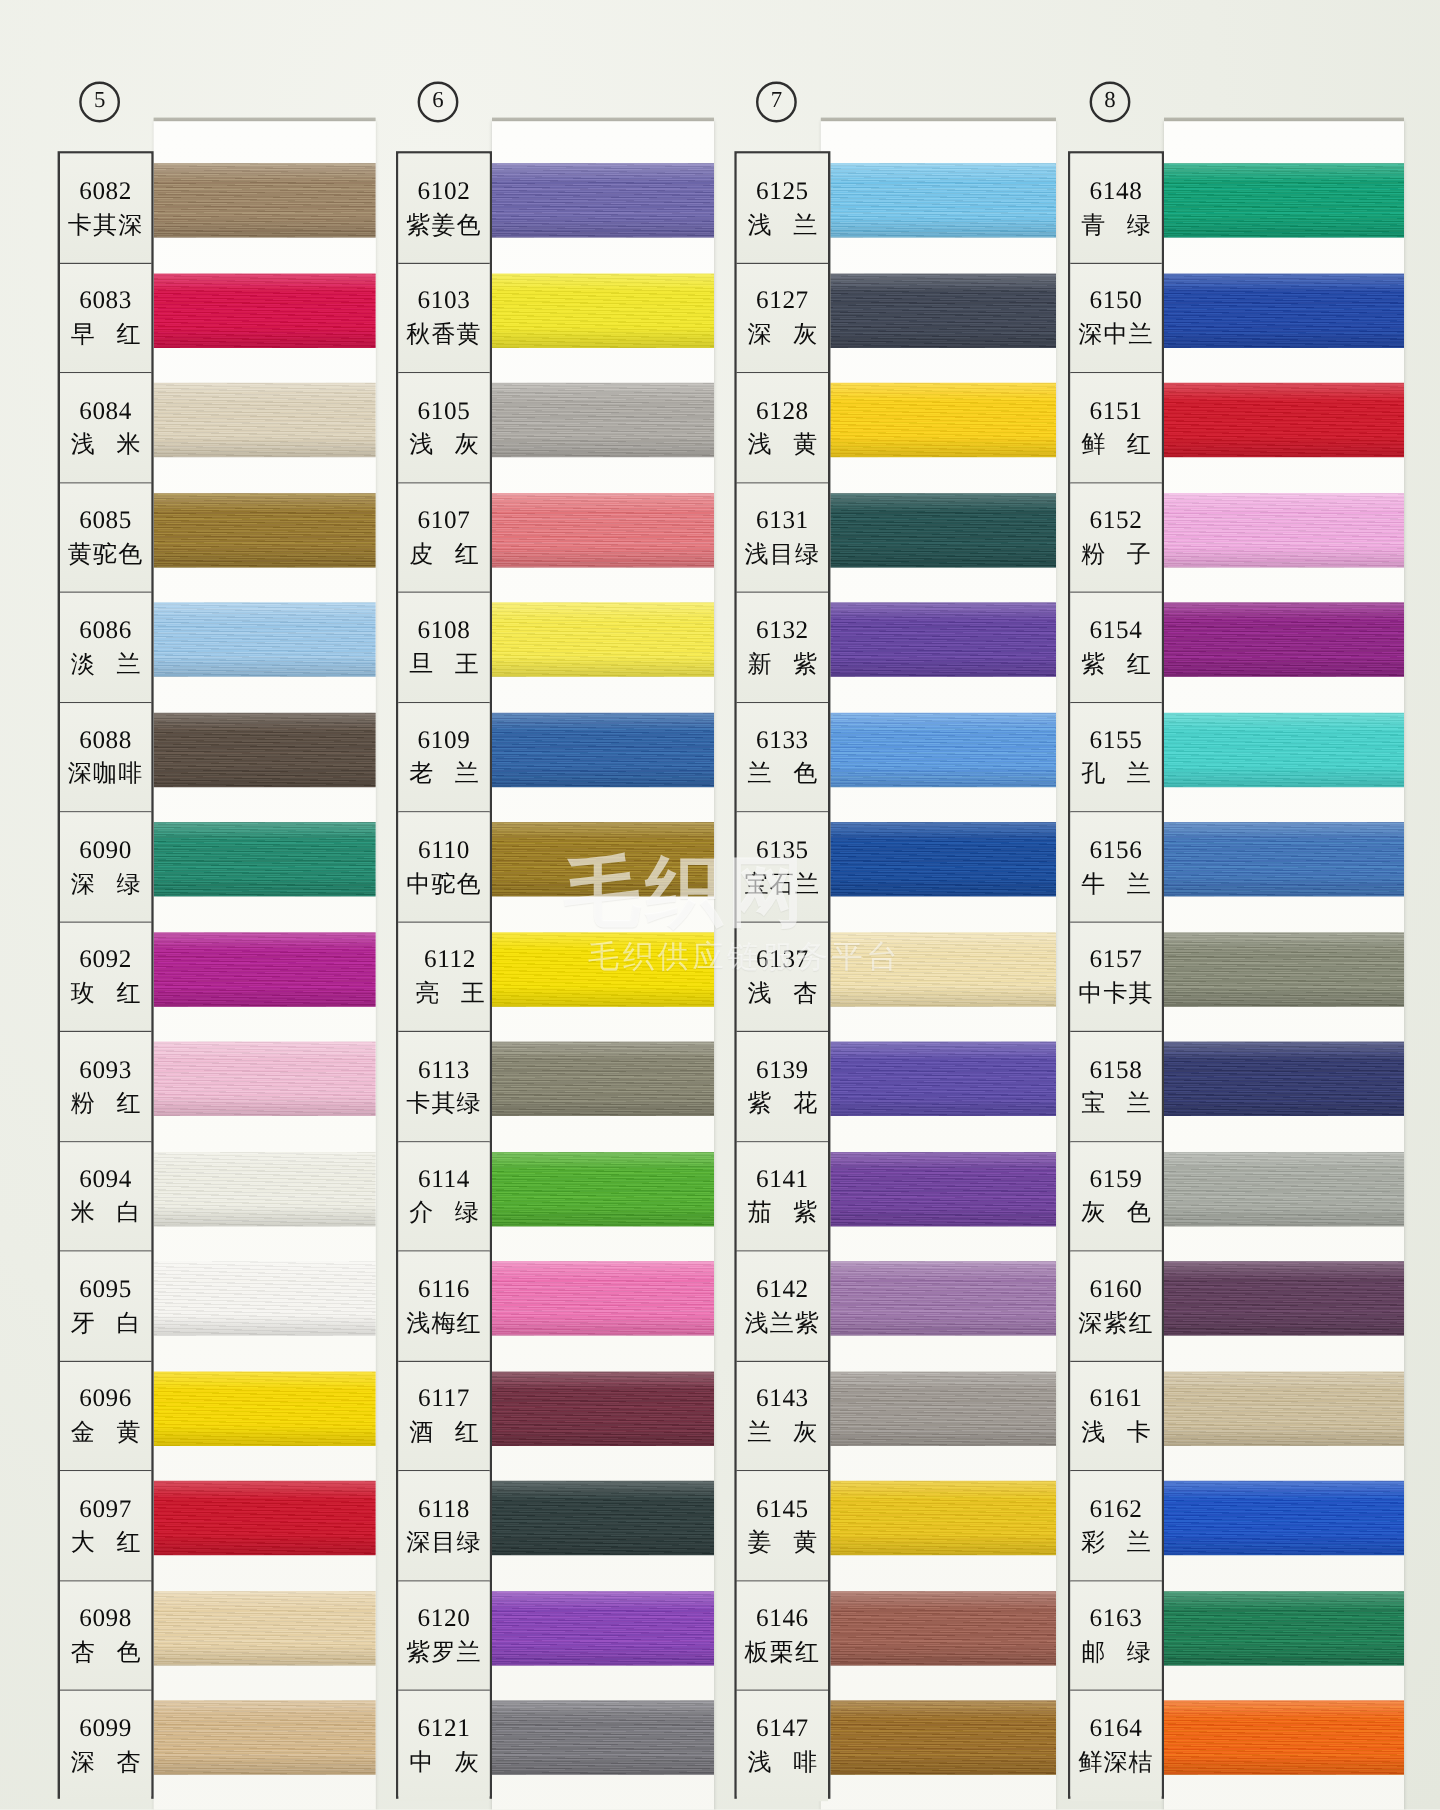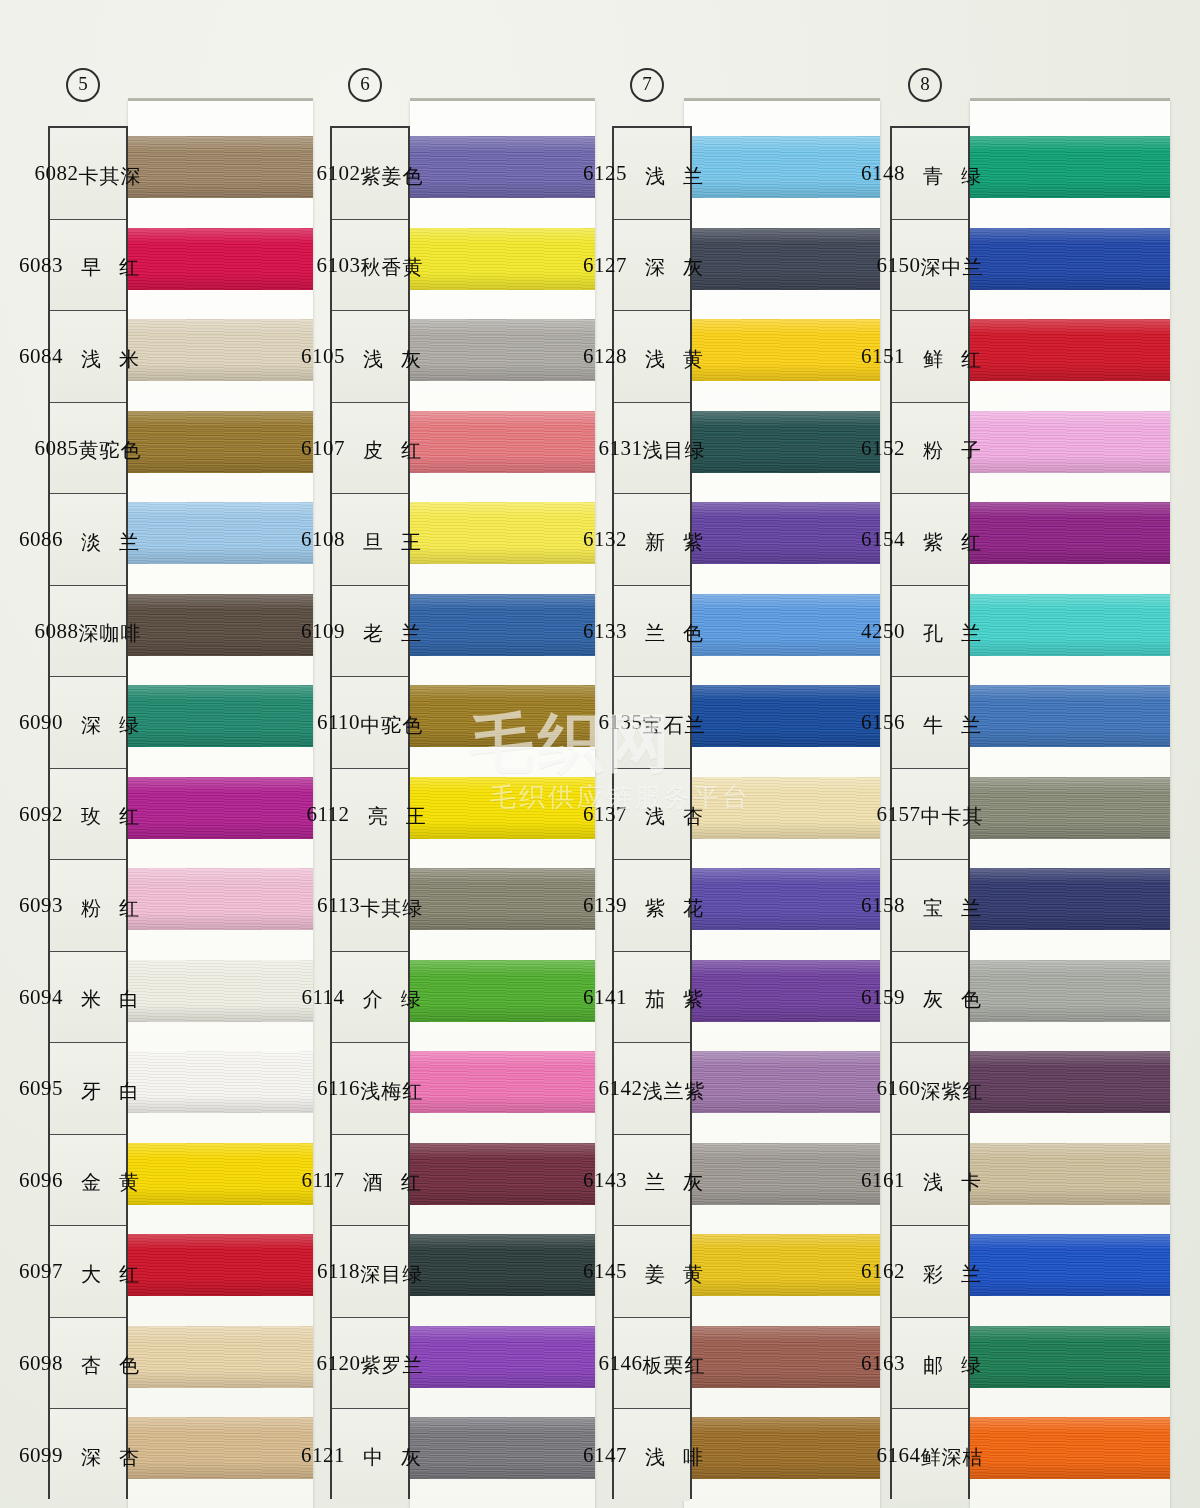--- a/index.html
+++ b/index.html
@@ -35,21 +35,21 @@
     position:absolute;
     border:2px solid #3a3a3a;
     border-bottom:2px solid #3a3a3a;
     background:#eef0e9;
     box-sizing:border-box;
   }
   .lrow{
     box-sizing:border-box;
     border-bottom:1.5px solid #4a4a4a;
     display:flex;
-    flex-direction:row;
+    flex-direction:column;
     align-items:center;
     justify-content:center;
     color:#111;
     background:linear-gradient(180deg,#f0f1ea,#e9ebe2);
   }
   .lrow:last-child{border-bottom:none;}
   .lcode{
     font-size:21px;
     letter-spacing:0.5px;
     line-height:1.05;
@@ -590,21 +590,21 @@
       </div>
       <div class="lrow" style="height: 91.5px;">
         <div class="lcode">6152</div>
         <div class="lname sp2">粉子</div>
       </div>
       <div class="lrow" style="height: 91.5px;">
         <div class="lcode">6154</div>
         <div class="lname sp2">紫红</div>
       </div>
       <div class="lrow" style="height: 91.5px;">
-        <div class="lcode">4250</div>
+        <div class="lcode">6155</div>
         <div class="lname sp2">孔兰</div>
       </div>
       <div class="lrow" style="height: 91.5px;">
         <div class="lcode">6156</div>
         <div class="lname sp2">牛兰</div>
       </div>
       <div class="lrow" style="height: 91.5px;">
         <div class="lcode">6157</div>
         <div class="lname sp3">中卡其</div>
       </div>

